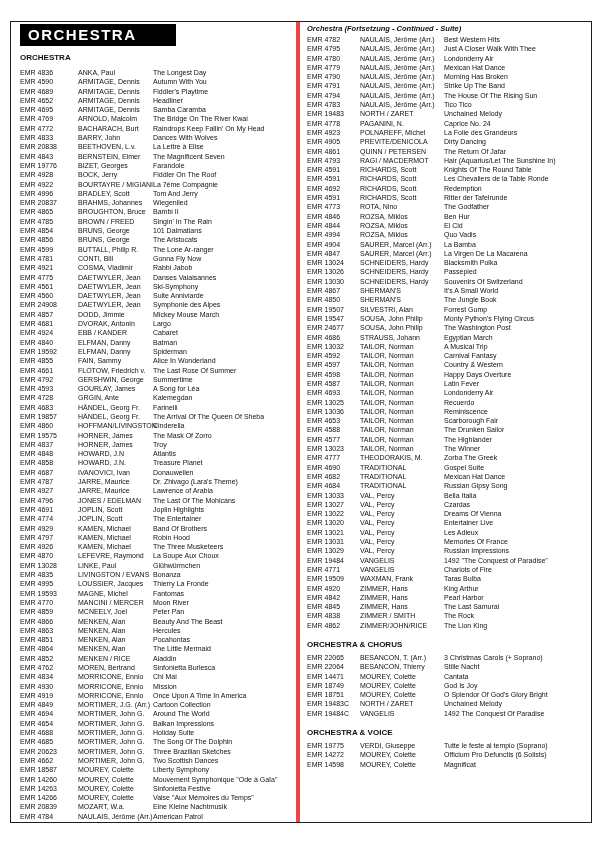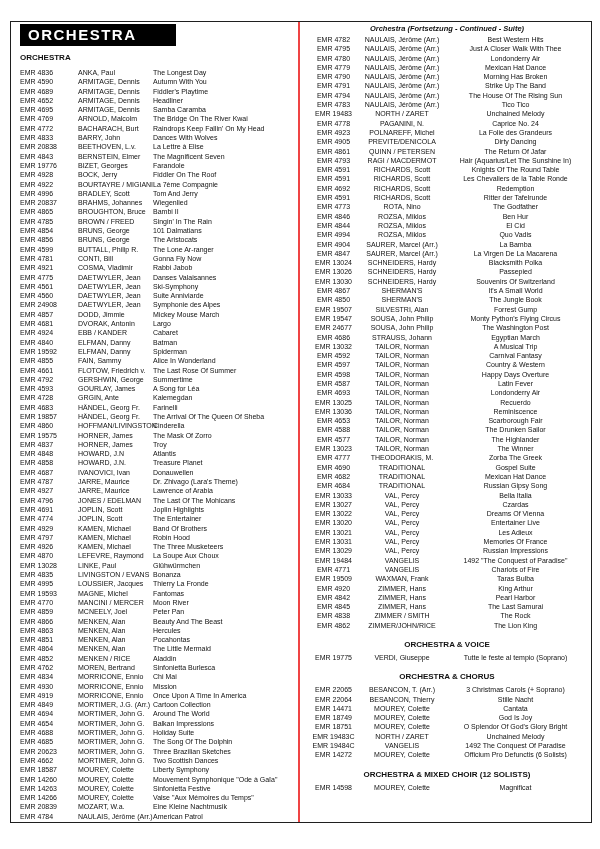--- a/index.html
+++ b/index.html
@@ -7,22 +7,22 @@
     width:600px; height:849px; background:#ffffff;
     font-family:"Liberation Sans", sans-serif; color:#111;
     -webkit-font-smoothing:antialiased;
   }
   .page { position:relative; width:600px; height:849px; background:#fff; overflow:hidden; }
   .content-box {
     position:absolute; left:10px; top:21px; width:580px; height:800px;
     border:1px solid #1f1f1f; display:flex; box-sizing:content-box; background:#fff;
   }
   .col { box-sizing:border-box; }
-  .col-left  { width:289px; border-right:2px solid #ef4444; padding:0 8px 0 9px; }
-  .col-right { flex:1; padding:2px 4px 0 7px;text-align:center; }
+  .col-left  { width:289px; border-right:4px solid #ef4444; padding:0 8px 0 9px; }
+  .col-right { flex:1; padding:2px 4px 0 7px; }
 
   .banner {
     margin-top:2px; width:148px; height:22px; background:#000; color:#fff;
     font-weight:bold; font-size:15px; line-height:22px; padding-left:8px;
     letter-spacing:1.5px;
   }
   .main-heading { margin-top:7px; font-weight:bold; font-size:8px; line-height:10px; }
   .cont-header  { font-weight:bold; font-style:italic; font-size:7.5px; line-height:10px; }
 
   .entries { margin-top:5px; }
@@ -777,80 +777,79 @@
             <span class="c-title">The Rock</span>
           </div>
           <div class="row">
             <span class="c-code">EMR 4862</span>
             <span class="c-composer">ZIMMER/JOHN/RICE</span>
             <span class="c-title">The Lion King</span>
           </div>
         </div>
       <div id="right-sections">
           <div class="section">
+            <div class="sub-heading">ORCHESTRA &amp; CHORUS</div>
+            <div class="entries">
+              <div class="row">
+                <span class="c-code">EMR 22065</span>
+                <span class="c-composer">BESANCON, T. (Arr.)</span>
+                <span class="c-title">3 Christmas Carols (+ Soprano)</span>
+              </div>
+              <div class="row">
+                <span class="c-code">EMR 22064</span>
+                <span class="c-composer">BESANCON, Thierry</span>
+                <span class="c-title">Stille Nacht</span>
+              </div>
+              <div class="row">
+                <span class="c-code">EMR 14471</span>
+                <span class="c-composer">MOUREY, Colette</span>
+                <span class="c-title">Cantata</span>
+              </div>
+              <div class="row">
+                <span class="c-code">EMR 18749</span>
+                <span class="c-composer">MOUREY, Colette</span>
+                <span class="c-title">God Is Joy</span>
+              </div>
+              <div class="row">
+                <span class="c-code">EMR 18751</span>
+                <span class="c-composer">MOUREY, Colette</span>
+                <span class="c-title">O Splendor Of God's Glory Bright</span>
+              </div>
+              <div class="row">
+                <span class="c-code">EMR 19483C</span>
+                <span class="c-composer">NORTH / ZARET</span>
+                <span class="c-title">Unchained Melody</span>
+              </div>
+              <div class="row">
+                <span class="c-code">EMR 19484C</span>
+                <span class="c-composer">VANGELIS</span>
+                <span class="c-title">1492 The Conquest Of Paradise</span>
+              </div>
+            </div>
+          </div>
+          <div class="section">
             <div class="sub-heading">ORCHESTRA &amp; VOICE</div>
             <div class="entries">
               <div class="row">
                 <span class="c-code">EMR 19775</span>
                 <span class="c-composer">VERDI, Giuseppe</span>
                 <span class="c-title">Tutte le feste al tempio (Soprano)</span>
               </div>
             </div>
           </div>
           <div class="section">
-            <div class="sub-heading">ORCHESTRA &amp; CHORUS</div>
-            <div class="entries">
-              <div class="row">
-                <span class="c-code">EMR 22065</span>
-                <span class="c-composer">BESANCON, T. (Arr.)</span>
-                <span class="c-title">3 Christmas Carols (+ Soprano)</span>
-              </div>
-              <div class="row">
-                <span class="c-code">EMR 22064</span>
-                <span class="c-composer">BESANCON, Thierry</span>
-                <span class="c-title">Stille Nacht</span>
-              </div>
-              <div class="row">
-                <span class="c-code">EMR 14471</span>
-                <span class="c-composer">MOUREY, Colette</span>
-                <span class="c-title">Cantata</span>
-              </div>
-              <div class="row">
-                <span class="c-code">EMR 18749</span>
-                <span class="c-composer">MOUREY, Colette</span>
-                <span class="c-title">God Is Joy</span>
-              </div>
-              <div class="row">
-                <span class="c-code">EMR 18751</span>
-                <span class="c-composer">MOUREY, Colette</span>
-                <span class="c-title">O Splendor Of God's Glory Bright</span>
-              </div>
-              <div class="row">
-                <span class="c-code">EMR 19483C</span>
-                <span class="c-composer">NORTH / ZARET</span>
-                <span class="c-title">Unchained Melody</span>
-              </div>
-              <div class="row">
-                <span class="c-code">EMR 19484C</span>
-                <span class="c-composer">VANGELIS</span>
-                <span class="c-title">1492 The Conquest Of Paradise</span>
-              </div>
-            </div>
-          </div>
-          <div class="section">
             <div class="entries">
               <div class="row">
                 <span class="c-code">EMR 14272</span>
                 <span class="c-composer">MOUREY, Colette</span>
                 <span class="c-title">Officium Pro Defunctis (6 Solists)</span>
               </div>
             </div>
           </div>
           <div class="section">
-            <div class="sub-heading">ORCHESTRA &amp; MIXED CHOIR (12 SOLISTS)</div>
             <div class="entries">
               <div class="row">
                 <span class="c-code">EMR 14598</span>
                 <span class="c-composer">MOUREY, Colette</span>
                 <span class="c-title">Magnificat</span>
               </div>
             </div>
           </div>
         </div>
     </div>

